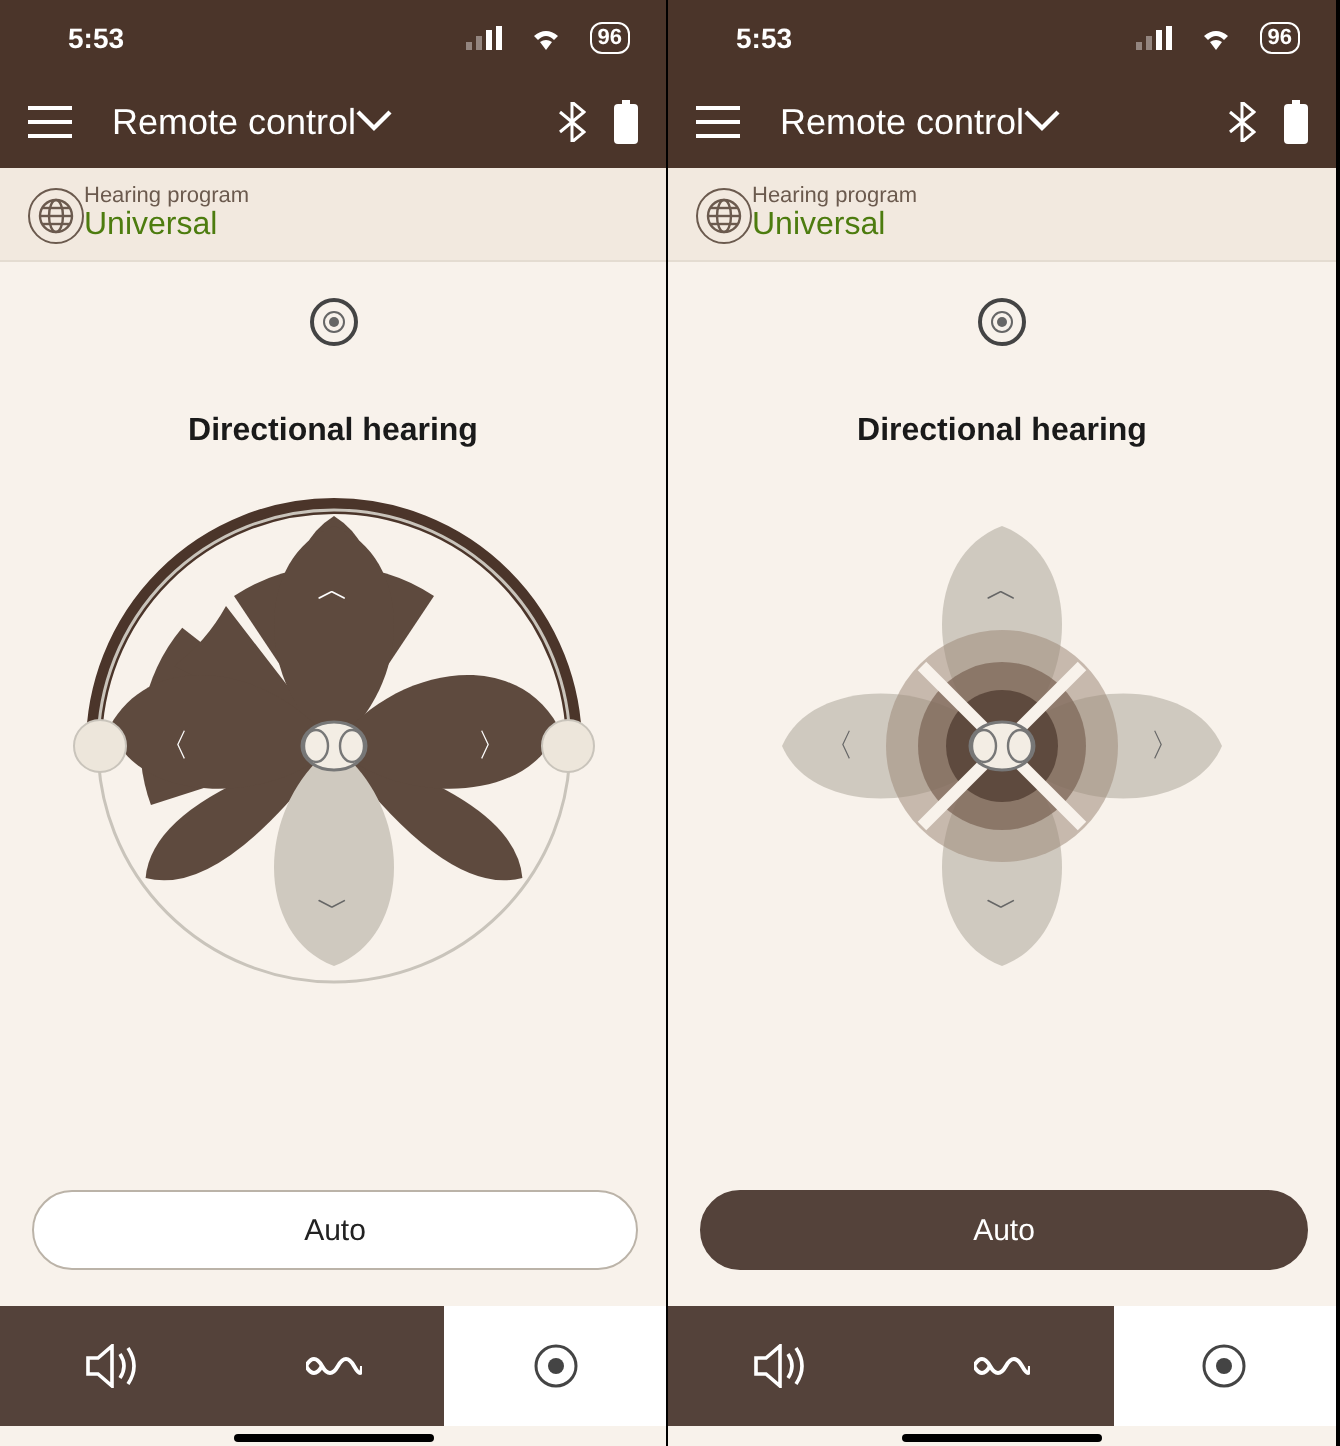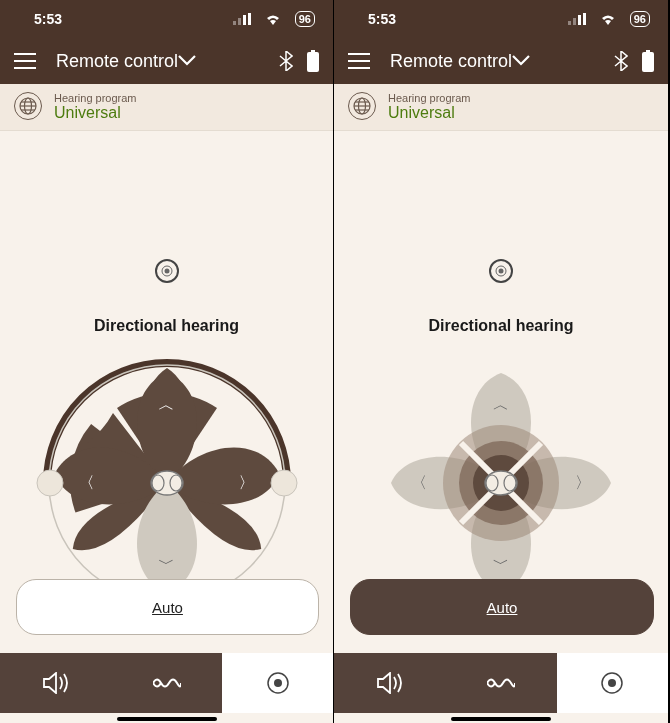--- a/index.html
+++ b/index.html
@@ -53,41 +53,40 @@
   .nav-title {
     font-size: 18px;
     font-weight: 500;
     flex: 0 0 auto;
     margin-left: 20px;
   }
   .nav-icons { margin-left: auto; display:flex; align-items:center; gap:14px; }
   .program-bar {
     background: #F2E9DF;
     display: flex;
-    align-items: flex-start;
+    align-items: flex-end;
     padding: 8px 14px;
-    gap: 12px;
+    gap: 0;
     border-bottom: 1px solid #E4DCD1;
   }
   .globe-circ {
     width: 28px; height: 28px;
     border: 1.5px solid #6B5A4E;
     border-radius: 50%;
     display: flex; align-items:center; justify-content:center;
     flex-shrink: 0;
   }
   .program-text .lbl { font-size: 11px; color: #6B5A4E; }
   .program-text .val { font-size: 16px; color: #4d7c0f; font-weight: 500; }
   .main {
     flex: 1;
     display: flex;
     flex-direction: column;
     align-items: center;
     position: relative;
-    justify-content: center;
   }
   .top-indicator {
     margin-top: 18px;
     width: 24px; height: 24px;
     border: 2px solid #444;
     border-radius: 50%;
     display:flex; align-items:center; justify-content:center;
   }
   .heading {
     margin-top: 34px;
@@ -99,26 +98,25 @@
     margin-top: 18px;
     width: 280px;
     height: 260px;
     position: relative;
     display:flex; align-items:center; justify-content:center;
   }
   .auto-btn {
     position: absolute;
     bottom: 88px;
     left: 16px; right: 14px;
-    height: 56px;
+    height: 40px;
     border-radius: 20px;
     display:flex; align-items:center; justify-content:center;
     font-size: 15px;
     cursor: pointer;
-    text-decoration: underline;
   }
   .auto-off {
     background: #fff;
     border: 1px solid #bbb3a8;
     color: #222;
   }
   .auto-on {
     background: #54423A;
     color: #fff;
     border: 1px solid #54423A;

